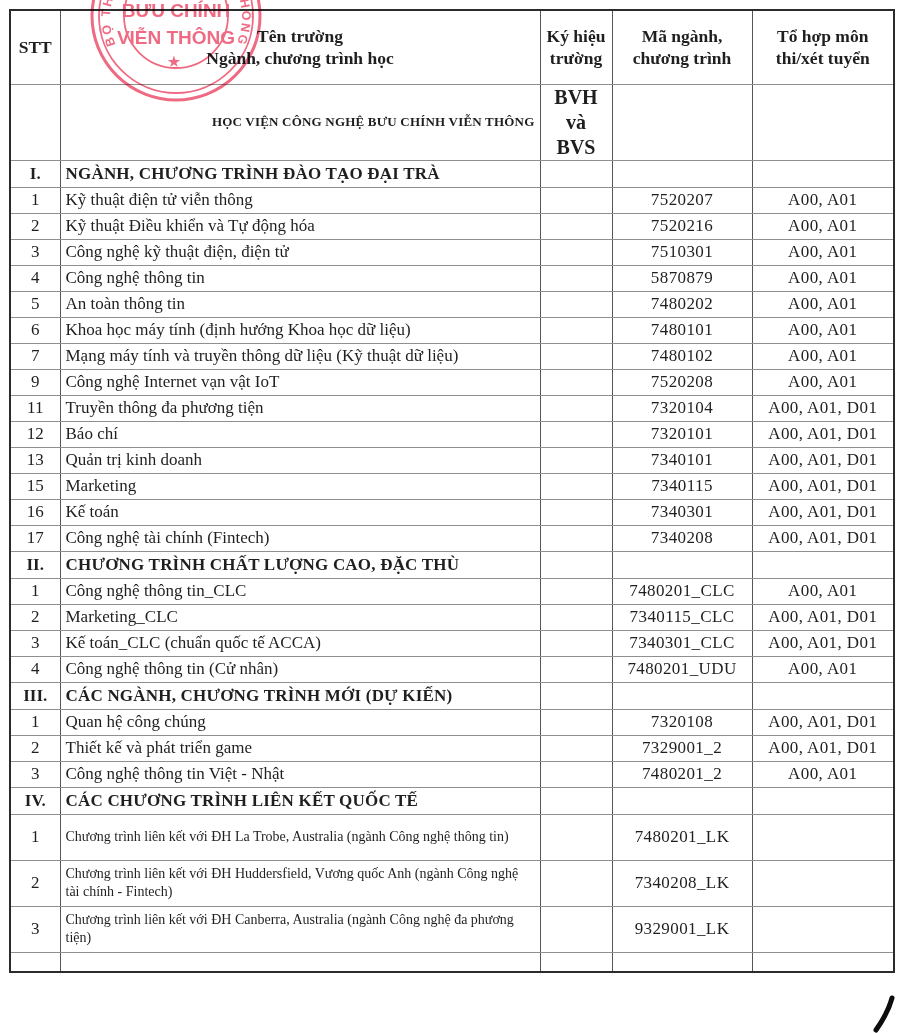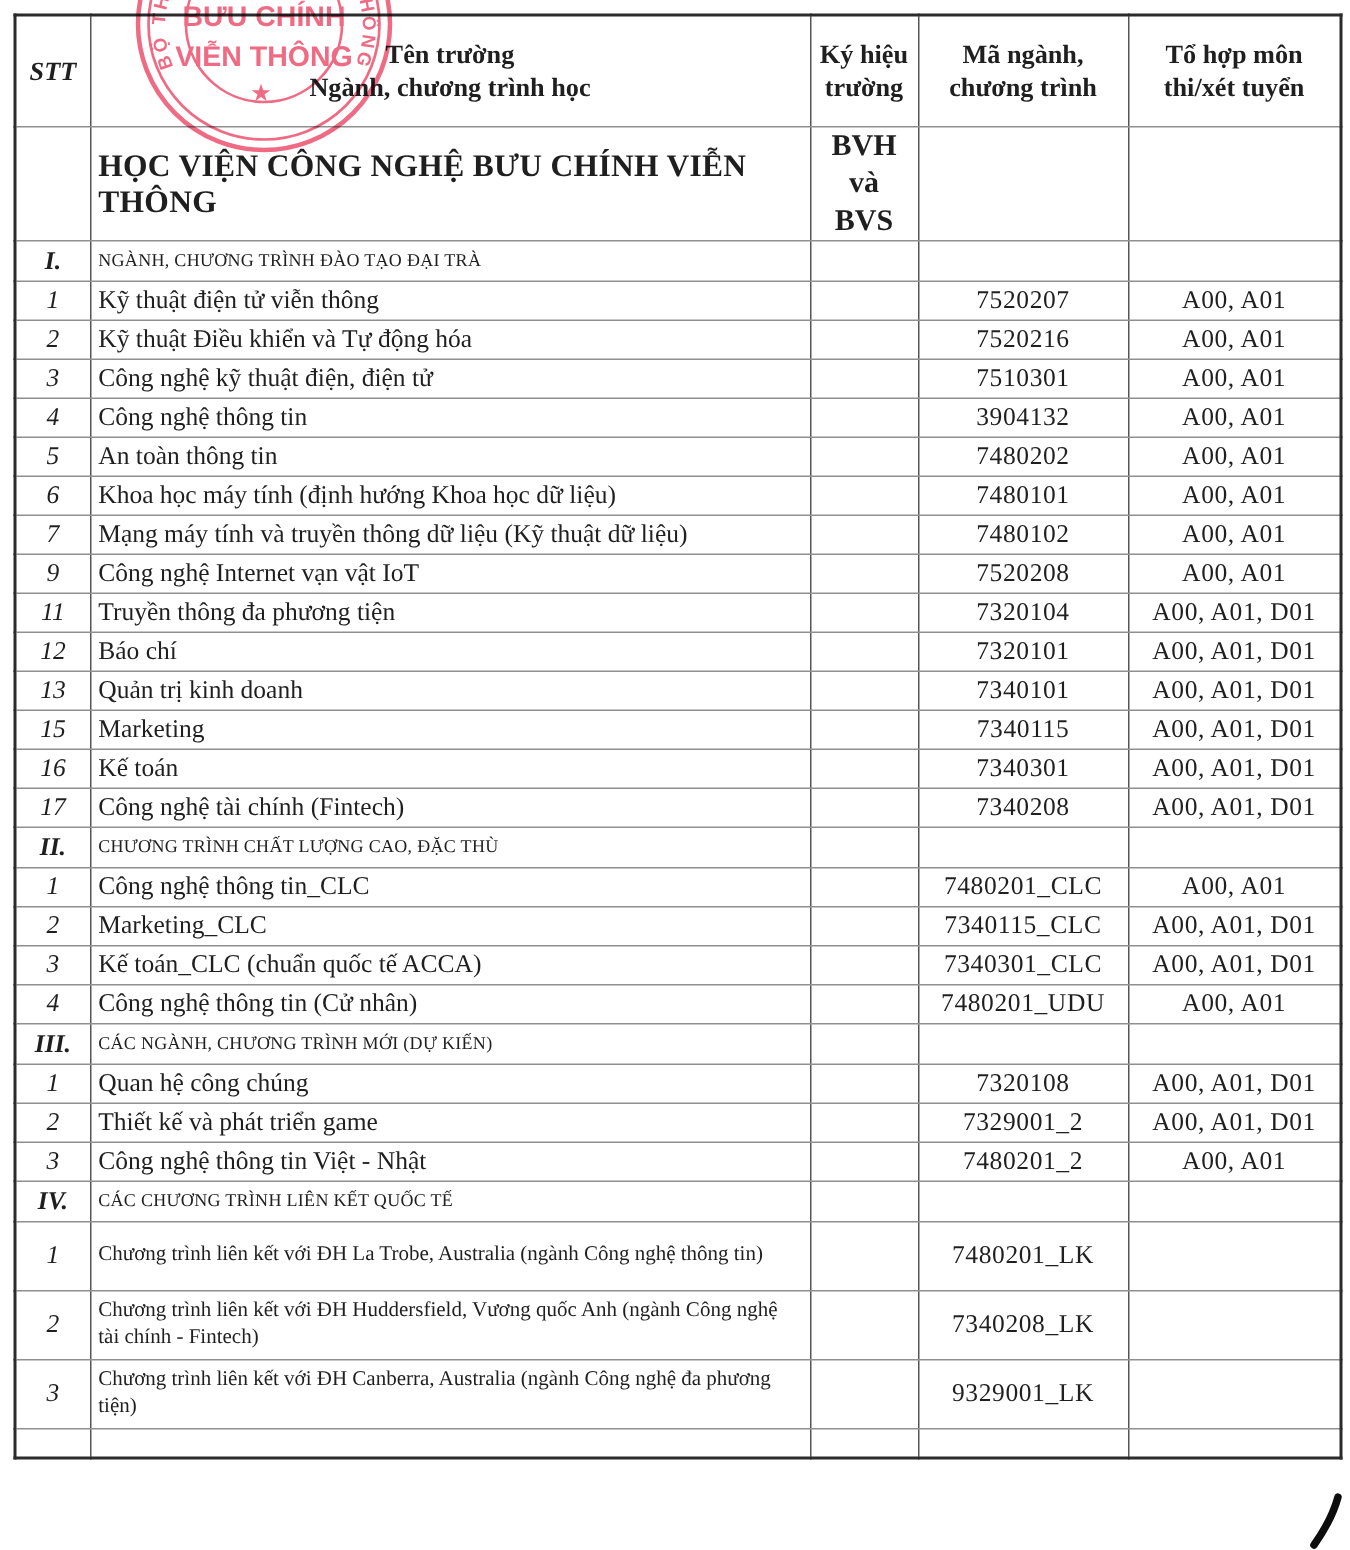--- a/index.html
+++ b/index.html
@@ -9,31 +9,31 @@
     font-family:"Liberation Serif","DejaVu Serif",serif;
   }
   #tablewrap{position:absolute;left:9px;top:9px;z-index:1;}
   table{border-collapse:collapse;table-layout:fixed;width:884px;border:2px solid #2b2b2b;}
   td{
     border:1px solid #555;
     border-top-color:#8f8f8f;border-bottom-color:#8f8f8f;
     padding:0 5px;font-size:17px;vertical-align:middle;overflow:hidden;
     line-height:1.15;
   }
-  .c-stt{text-align:center;font-style:italic;}
+  .c-stt{text-align:center;}
   .c-code,.c-combo{text-align:center;letter-spacing:.4px;}
   .c-sym{text-align:center;}
   .r-head{height:74px;}
   .r-head td{font-weight:bold;text-align:center;font-size:17.5px;line-height:1.3;}
   .r-univ{height:45px;}
-  .r-univ .c-name{font-weight:bold;text-align:left;font-size:21px;letter-spacing:.2px;}
+  .r-univ .c-name{font-weight:bold;text-align:right;font-size:13px;letter-spacing:.2px;}
   .r-univ .c-sym{font-weight:bold;font-size:20px;line-height:1.25;}
   .r-sec{height:27px;}
   .r-sec .c-stt{font-weight:bold;}
-  .r-sec .c-name{font-weight:normal;letter-spacing:.2px;font-size:12px;}
+  .r-sec .c-name{font-weight:bold;letter-spacing:.2px;font-size:17px;}
   .r-data{height:26px;}
   .r-tall{height:46px;}
   .r-tall .c-name{line-height:1.3;font-size:14px;}
   .r-empty{height:20px;}
   #stamp{
     position:absolute;left:84px;top:0;z-index:2;
     mix-blend-mode:multiply;opacity:.92;pointer-events:none;
   }
   #penmark{position:absolute;left:869px;top:994px;z-index:3;}
 </style>
@@ -103,21 +103,21 @@
           <td class="c-stt">3</td>
           <td class="c-name">Công nghệ kỹ thuật điện, điện tử</td>
           <td class="c-sym"></td>
           <td class="c-code">7510301</td>
           <td class="c-combo">A00, A01</td>
         </tr>
         <tr class="r-data">
           <td class="c-stt">4</td>
           <td class="c-name">Công nghệ thông tin</td>
           <td class="c-sym"></td>
-          <td class="c-code">3904132</td>
+          <td class="c-code">5870879</td>
           <td class="c-combo">A00, A01</td>
         </tr>
         <tr class="r-data">
           <td class="c-stt">5</td>
           <td class="c-name">An toàn thông tin</td>
           <td class="c-sym"></td>
           <td class="c-code">7480202</td>
           <td class="c-combo">A00, A01</td>
         </tr>
         <tr class="r-data">

